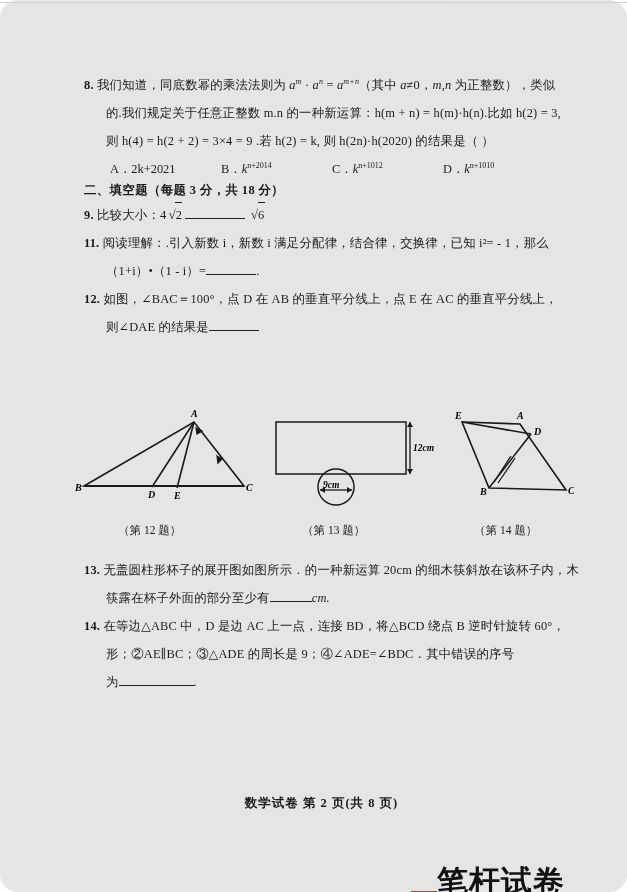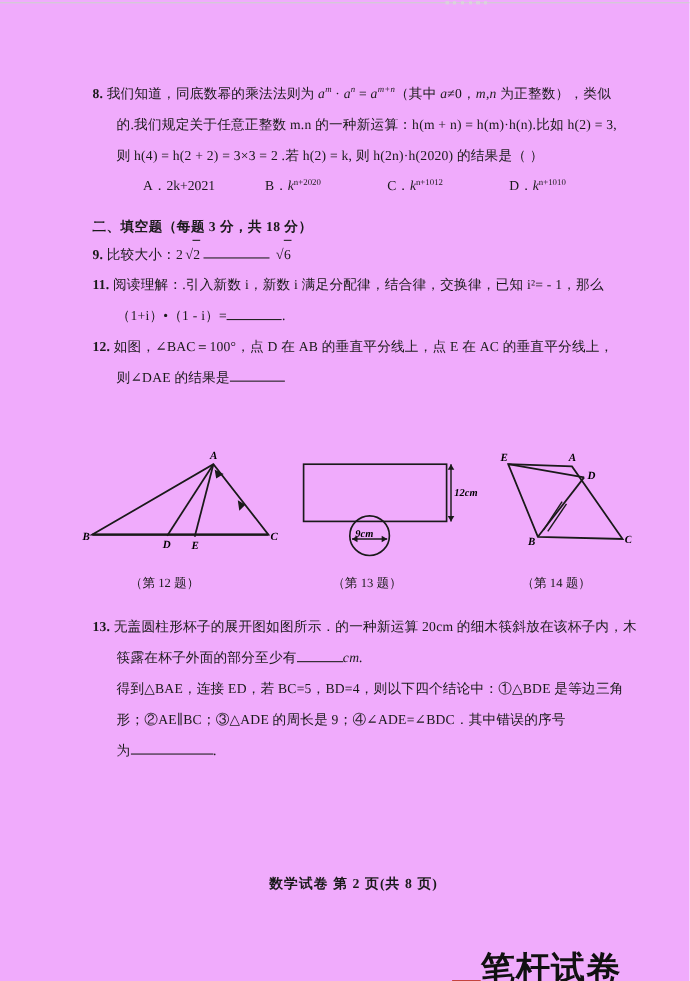--- a/index.html
+++ b/index.html
@@ -11,21 +11,22 @@
     width: 627px;
     height: 892px;
     position: relative;
     font-family: "Liberation Serif", "DejaVu Serif", serif;
     color: #1a1a1a;
     overflow: hidden;
   }
   .page {
     position: absolute;
     inset: 0;
-    background: #f0abfc;
+    background: #e5e5e5;
+    border-radius: 18px;
   }
   .topline {
     position: absolute;
     top: 2px; left: 0; right: 0;
     height: 1px;
     background: #cfcfcf;
   }
   .topnoise {
     position: absolute;
     top: 1px; left: 405px;
@@ -57,25 +58,25 @@
   .b75 { width: 75px; }
   .b50 { width: 50px; }
   .b85 { width: 85px; }
   .b42 { width: 42px; }
   .options {
     display: flex;
     font-size: 12.4px;
     margin-top: 6px;
     padding-left: 26px;
   }
-  .options > div { width: 118px; margin-left: 20px; }
+  .options > div { width: 118px; }
   .sectitle {
     font-size: 12.4px;
     font-weight: bold;
-    margin-top: 20px;
+    margin-top: 4px;
     margin-bottom: 2px;
     letter-spacing: .4px;
   }
   
   .rad { display: inline-block; position: relative; padding-left: 2px; }
   .rad > .bar {
     border-top: 1px solid #222;
     position: absolute; left: 9px; right: 0; top: 1px;
   }
   .radsym { font-size: 13px; }
@@ -157,36 +158,36 @@
   <div class="topnoise"></div>
 
   <div class="content">
 
     <div class="q">
       <span class="qline">
         <span class="num">8.</span>
         <span>我们知道，同底数幂的乘法法则为 </span><i class="v">a</i><span class="sup">m</span>&nbsp;·&nbsp;<i class="v">a</i><span class="sup">n</span> = <i class="v">a</i><span class="sup">m+n</span><span>（其中 </span><i class="v">a</i><span>≠0，</span><i class="v">m,n</i><span> 为正整数），类似</span>
       </span>
       <span class="qline indent">的.我们规定关于任意正整数 m.n 的一种新运算：h(m + n) = h(m)·h(n).比如 h(2) = 3,</span>
-      <span class="qline indent">则 h(4) = h(2 + 2) = 3×3 = 2 .若 h(2) = k, 则 h(2n)·h(2020) 的结果是（    ）</span>
+      <span class="qline indent">则 h(4) = h(2 + 2) = 3×4 = 9 .若 h(2) = k, 则 h(2n)·h(2020) 的结果是（    ）</span>
     </div>
 
     <div class="options">
       <div><span>A．</span><span>2k+2021</span></div>
-      <div><span>B．</span><i class="v">k</i><span class="supn">n+2020</span></div>
+      <div><span>B．</span><i class="v">k</i><span class="supn">n+2014</span></div>
       <div><span>C．</span><i class="v">k</i><span class="supn">n+1012</span></div>
       <div><span>D．</span><i class="v">k</i><span class="supn">n+1010</span></div>
     </div>
 
     <div class="sectitle">二、填空题（每题 3 分，共 18 分）</div>
 
     <div class="q">
       <span class="qline">
         <span class="num">9.</span>
-        <span>比较大小：2</span><span class="rad"><span class="radsym">√</span><span>2</span><span class="bar"></span></span>
+        <span>比较大小：4</span><span class="rad"><span class="radsym">√</span><span>2</span><span class="bar"></span></span>
         <span class="blank b60"></span>
         <span class="rad"><span class="radsym">√</span><span>6</span><span class="bar"></span></span>
       </span>
     </div>
 
 
     <div class="q">
       <span class="qline">
         <span class="num">11.</span>
         <span>阅读理解：.引入新数 i，新数 i 满足分配律，结合律，交换律，已知 i²= - 1，那么</span>
@@ -269,21 +270,24 @@
       <span class="qline">
         <span class="num">13.</span>
         <span>无盖圆柱形杯子的展开图如图所示．的一种新运算 20cm 的细木筷斜放在该杯子内，木</span>
       </span>
       <span class="qline indent">
         <span>筷露在杯子外面的部分至少有</span><span class="blank b42"></span><i class="v">cm.</i>
       </span>
     </div>
 
     <div class="q">
-      <span class="qline indent">得到△BAE，连接 ED，若 BC=5，BD=4，则以下四个结论中：①△BDE 是等边三角</span>
+      <span class="qline">
+        <span class="num">14.</span>
+        <span>在等边△ABC 中，D 是边 AC 上一点，连接 BD，将△BCD 绕点 B 逆时针旋转 60°，</span>
+      </span>
       <span class="qline indent">形；②AE∥BC；③△ADE 的周长是 9；④∠ADE=∠BDC．其中错误的序号</span>
       <span class="qline indent">
         <span>为</span><span class="blank b75"></span><span>.</span>
       </span>
     </div>
 
   </div>
 
   <div class="footer">数学试卷  第 2 页(共 8 页)</div>
 

